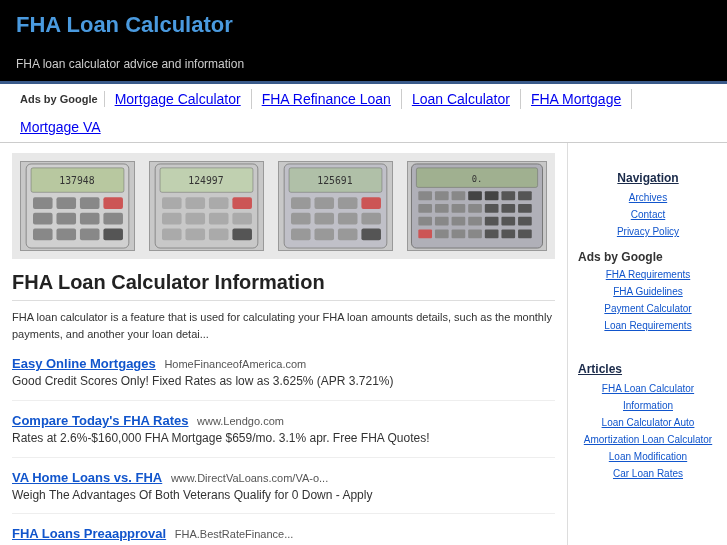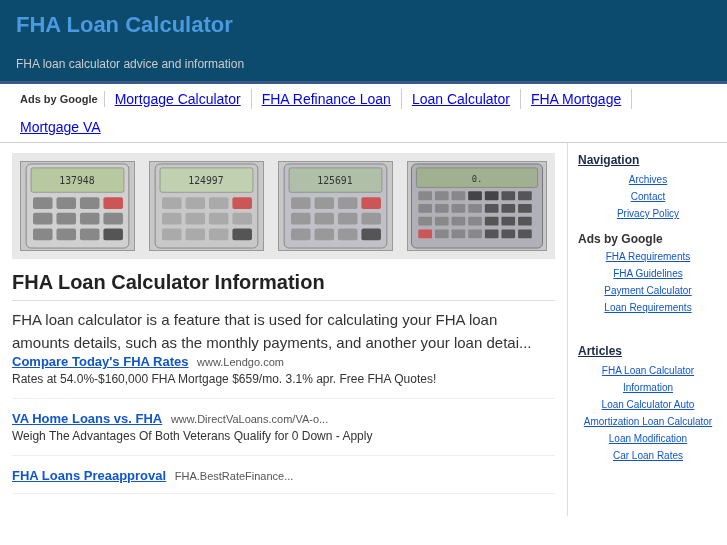--- a/index.html
+++ b/index.html
@@ -1,20 +1,20 @@
 <!DOCTYPE html>
 <html><head>
   <meta charset="utf-8">
   <style>
     * { margin: 0; padding: 0; box-sizing: border-box; }
     body { font-family: Arial, sans-serif; font-size: 13px; background: #fff; width: 727px; }
 
     
     #header {
-      background: #0c4a6e;
+      background: #000000;
       padding: 12px 16px 10px 16px;
       border-bottom: 3px solid #3a5a8a;
     }
     #header h1 {
       color: #4a9adf;
       font-size: 22px;
       font-weight: bold;
     }
     #header p {
       color: #ccc;
@@ -91,23 +91,24 @@
       font-size: 20px;
       font-weight: bold;
       color: #222;
       margin-bottom: 8px;
       border-bottom: 1px solid #ddd;
       padding-bottom: 6px;
     }
 
     
     #article-text {
-      font-size: 15px;
+      font-size: 11px;
       color: #333;
       line-height: 1.5;
+      margin-bottom: 14px;
     }
 
     
     .ad-item {
       margin-bottom: 12px;
       padding-bottom: 10px;
       border-bottom: 1px solid #eee;
     }
     .ad-link {
       color: #1155cc;
@@ -134,21 +135,21 @@
       padding: 10px 10px;
     }
     .sidebar-section-title {
       font-size: 12px;
       font-weight: bold;
       color: #1a2a4a;
       text-decoration: underline;
       margin-bottom: 4px;
       margin-top: 28px;
     }
-    .sidebar-section-title:first-child { margin-top: 0; }
+    .sidebar-section-title:first-child { margin-top: 18px; text-align: center; }
     .sidebar-link {
       display: block;
       color: #1155cc;
       text-decoration: underline;
       font-size: 10px;
       line-height: 1.7;
       text-align: center;
     }
     .ads-label {
       font-size: 12px;
@@ -280,25 +281,30 @@
           <rect x="95" y="69" width="14" height="9" rx="1" fill="#555"></rect>
           <rect x="112" y="69" width="14" height="9" rx="1" fill="#555"></rect>
         </svg>
       </div>
     </div>
 
     <h2 id="article-title">FHA Loan Calculator Information</h2>
 
     <p id="article-text">FHA loan calculator is a feature that is used for calculating your FHA loan amounts details, such as the monthly payments, and another your loan detai...</p>
 
+    <div class="ad-item">
+      <a href="#" class="ad-link">Easy Online Mortgages</a>
+      <span class="ad-source">HomeFinanceofAmerica.com</span>
+      <div class="ad-desc">Good Credit Scores Only! Fixed Rates as low as 3.625% (APR 3.721%)</div>
+    </div>
 
     <div class="ad-item">
       <a href="#" class="ad-link">Compare Today's FHA Rates</a>
       <span class="ad-source">www.Lendgo.com</span>
-      <div class="ad-desc">Rates at 54.0%-$160,000 FHA Mortgage $659/mo. 3.1% apr. Free FHA Quotes!</div>
+      <div class="ad-desc">Rates at 2.6%-$160,000 FHA Mortgage $659/mo. 3.1% apr. Free FHA Quotes!</div>
     </div>
 
     <div class="ad-item">
       <a href="#" class="ad-link">VA Home Loans vs. FHA</a>
       <span class="ad-source">www.DirectVaLoans.com/VA-o...</span>
       <div class="ad-desc">Weigh The Advantages Of Both Veterans Qualify for 0 Down - Apply</div>
     </div>
 
     <div class="ad-item">
       <a href="#" class="ad-link">FHA Loans Preaapproval</a>

